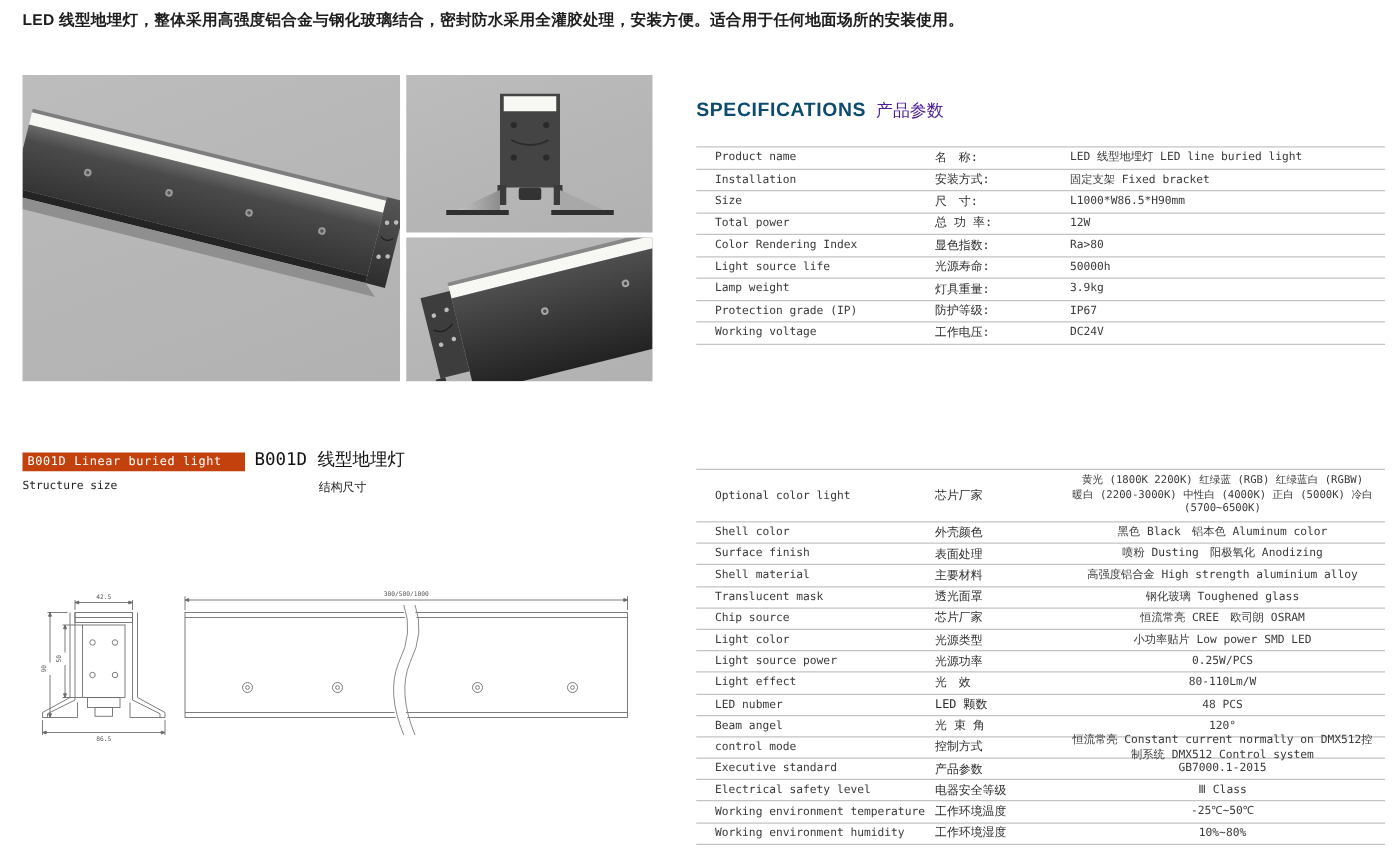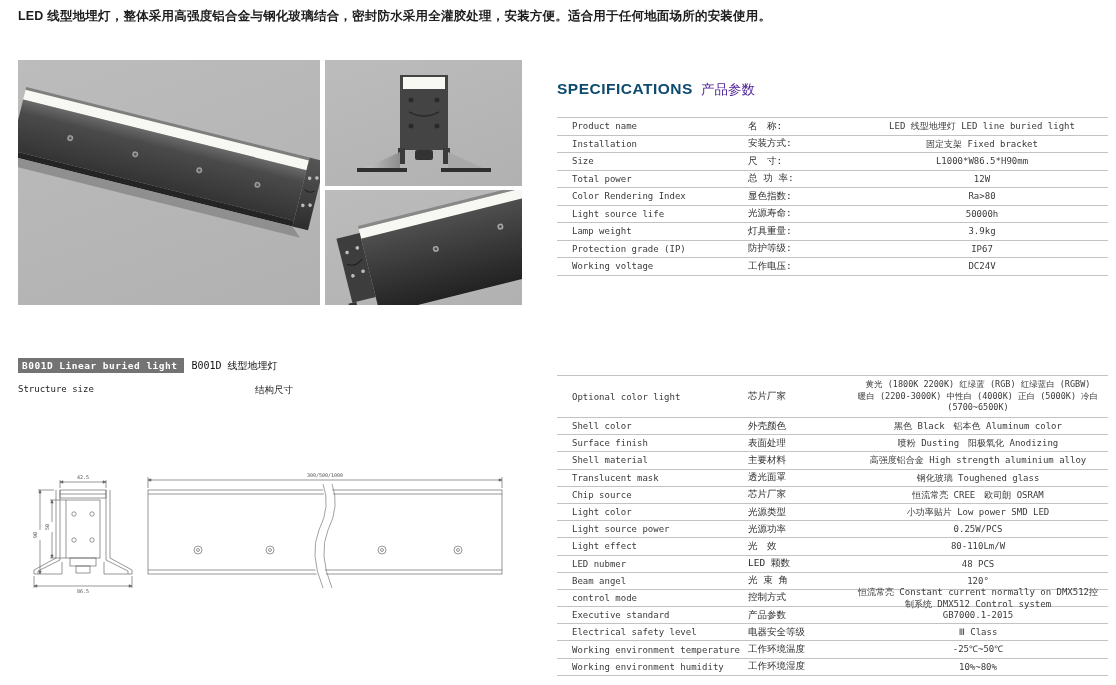--- a/index.html
+++ b/index.html
@@ -25,27 +25,27 @@
   
   .spec-table { position:absolute; left:557px; width:551px; border-top:1px solid #c3c3c3; }
   .t1 { top:117px; }
   .t2 { top:375px; }
   .row { display:flex; align-items:center; height:17.5px; border-bottom:1px solid #c3c3c3; font-size:9px; }
   .t2 .row { height:17.2px; }
   .t2 .row.tall { height:42px; }
   .c-en { width:191px; padding-left:15px; color:#3a3a3a; }
   .c-cn { width:108px; color:#2e2e2e; font-size:9.5px; }
   .c-val { flex:1; white-space:pre-line; line-height:1.35; }
-  .t1 .c-val { text-align:center; }
+  .t1 .c-val { text-align:left; }
   .t2 .c-val { text-align:center; padding-right:8px; }
   .row.tall .c-val { font-size:8.5px; }
   
   .badge-row { position:absolute; left:18px; top:359px; font-size:9.5px; }
-  .badge { background:#737373; color:#fff; font-weight:bold; padding:2px 6px 2px 4px; letter-spacing:0.5px; }
-  .badge-cn { color:#111; margin-left:8px; font-size:10px; }
+  .badge { background:#c2410c; color:#fff; font-weight:normal; padding:2px 18px 2px 4px; letter-spacing:0.5px; }
+  .badge-cn { color:#111; margin-left:8px; font-size:14px; }
   .structure-row { position:absolute; left:18px; top:384px; width:320px; font-size:9px; color:#222; }
   .structure-row .cn { position:absolute; left:237px; top:0; font-size:9.5px; }
   
   .drawing { position:absolute; }
   .dwg-end  { left:26px;  top:470px; }
   .dwg-long { left:140px; top:464px; }
   svg text.dim { font-size:5px; fill:#555; font-family:"DejaVu Sans Mono", monospace; }
 </style>
 </head>
 <body>

